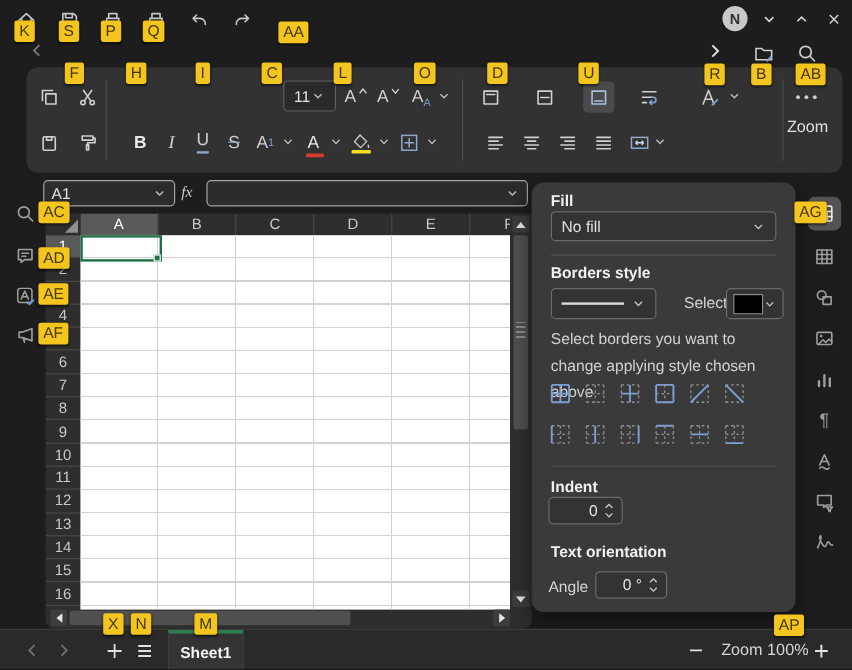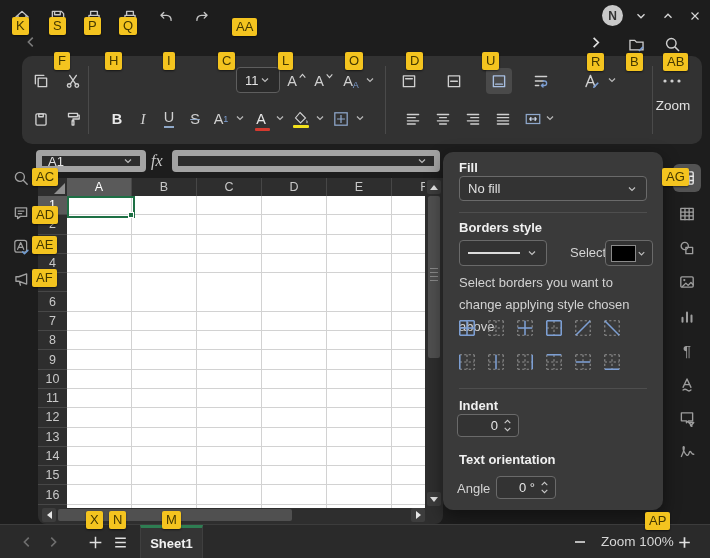--- a/index.html
+++ b/index.html
@@ -40,25 +40,25 @@
   .lit{font-family:"Liberation Serif","DejaVu Serif",serif;font-style:italic;font-size:15px;}
   .lu{border-bottom:2px solid #8fa8c8;padding-bottom:1px;}
   .ls{text-decoration:line-through;text-decoration-color:#8fa8c8;}
   .sub1{font-size:9px;color:#7d9fd3;vertical-align:sub;}
   .capA{font-size:9px;color:#7d9fd3;}
   .colorbar{position:absolute;left:5px;bottom:3px;width:16px;height:3px;border-radius:1px;}
   .morecol{position:absolute;right:6px;top:0;bottom:0;width:48px;}
   .moredots{position:absolute;left:14px;top:20px;color:#cfcfcf;}
   .morelabel{position:absolute;left:5px;top:42px;width:40px;text-align:center;color:#e0e0e0;font-size:13.5px;}
   
-  .namebox,.fxinput{position:absolute;top:150px;height:22px;background:#2c2c2c;border:6px solid #a3a3a3;border-radius:4px;
+  .namebox,.fxinput{position:absolute;top:150px;height:22px;background:#2c2c2c;border:1px solid #a3a3a3;border-radius:4px;
       box-sizing:border-box;display:flex;align-items:center;padding:0 6px;color:#e2e2e2;}
   .namebox{left:36px;width:110px;}
   .fxlabel{position:absolute;left:151px;top:152px;color:#c8c8c8;font-family:"Liberation Serif","DejaVu Serif",serif;
-      font-style:italic;font-size:16px;}
+      font-style:italic;font-size:13px;}
   .fxinput{left:172px;width:268px;}
   
   .lrail-ico{position:absolute;left:12px;width:18px;height:18px;color:#a0a0a0;display:flex;align-items:center;justify-content:center;}
   
   .sheet{position:absolute;left:38px;top:178px;width:405px;height:346px;background:#2e2e2e;border-radius:0 0 8px 8px;}
   .corner{position:absolute;left:0;top:0;width:29px;height:18px;}
   .corner .tri{position:absolute;right:2px;bottom:2px;width:0;height:0;border-left:11px solid transparent;border-bottom:11px solid #8f8f8f;}
   .colheads{position:absolute;left:29px;top:0;width:358px;height:18px;display:flex;overflow:hidden;}
   .colhead{width:65px;box-sizing:border-box;border-right:1px solid #474747;color:#c9c9c9;font-size:12.5px;
       display:flex;align-items:center;justify-content:center;flex:none;}

